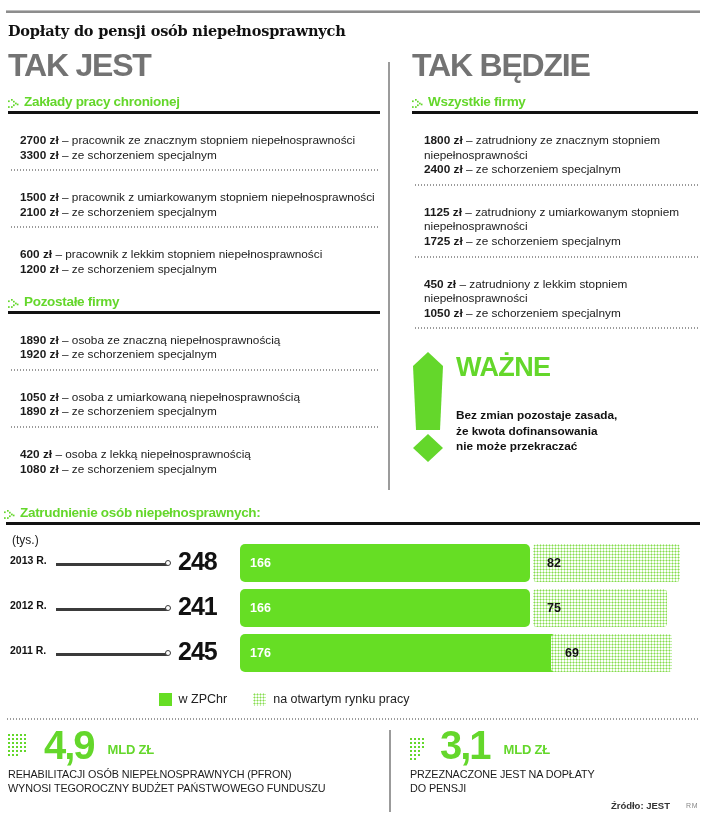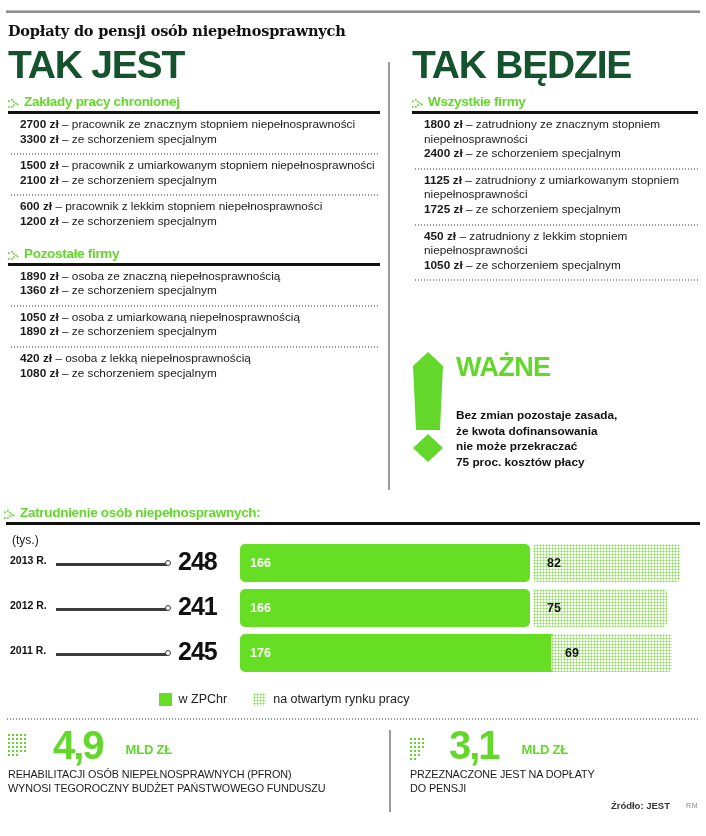--- a/index.html
+++ b/index.html
@@ -31,35 +31,35 @@
   }
 
   
   .vdiv { position: absolute; left: 388px; top: 62px; width: 2px; height: 428px; background: #9b9b9b; }
 
   
   .col-left  { position: absolute; left: 8px;   top: 46px; width: 372px; }
   .col-right { position: absolute; left: 412px; top: 46px; width: 286px; }
 
   .bigtitle {
-    font-weight: bold; font-size: 39px; line-height: 38px;
-    color: #14532d; letter-spacing: -1.2px;
+    font-weight: bold; font-size: 32px; line-height: 38px;
+    color: #737373; letter-spacing: -1.2px;
   }
 
   
   .subhead { display: flex; align-items: center; gap: 5px; margin-top: 10px; }
   .subhead .label {
     font-weight: bold; font-size: 13.5px; color: #64d72b; letter-spacing: -0.3px;
   }
   .dot-arrow { width: 11px; height: 11px; flex: 0 0 11px; }
 
   .rule-under-head { margin-top: 2px; }
 
   
-  .item { padding: 3px 0 7px 12px; font-size: 11.8px; line-height: 14.6px; color: #1b1b1b; }
+  .item { padding: 19px 0 7px 12px; font-size: 11.8px; line-height: 14.6px; color: #1b1b1b; }
   .item b { font-weight: bold; }
   .sep { margin-left: 2px; }
 
   
   .wazne { position: absolute; left: 412px; top: 352px; width: 290px; }
   .wazne-row { display: flex; align-items: flex-start; gap: 12px; }
   .excl { width: 32px; flex: 0 0 32px; }
   .wazne-title { font-weight: bold; font-size: 27px; line-height: 30px; color: #64d72b; letter-spacing: -0.6px; }
   .wazne-body { font-weight: bold; font-size: 11.8px; line-height: 15.5px; color: #111; margin-top: 26px; }
 
@@ -101,21 +101,21 @@
 
   .bottom-rule { position: absolute; left: 6px; top: 718px; width: 694px; height: 2px;
                  background-image: radial-gradient(circle, #9a9a9a 0.7px, transparent 0.8px);
                  background-size: 3px 2px; background-repeat: repeat-x; }
 
   
   .foot-div { position: absolute; left: 389px; top: 730px; width: 2px; height: 82px; background: #9b9b9b; }
   .stat { position: absolute; }
   .stat-a { left: 8px; top: 726px; width: 372px; }
   .stat-b { left: 410px; top: 726px; width: 290px; }
-  .stat-top { display: flex; align-items: flex-end; gap: 23px; }
+  .stat-top { display: flex; align-items: flex-end; gap: 14px; }
   .grid-ico { width: 22px; height: 26px; flex: 0 0 22px; margin-bottom: 4px; }
   .grid-ico-sm { width: 16px; height: 22px; flex: 0 0 16px; margin-bottom: 4px; }
   .big-num { font-weight: bold; font-size: 40px; line-height: 38px; color: #64d72b; letter-spacing: -2px; }
   .mld { font-weight: bold; font-size: 13px; color: #64d72b; margin-bottom: 7px; letter-spacing: -0.2px; }
   .stat-desc { font-size: 10.8px; line-height: 13.5px; color: #1b1b1b; margin-top: 4px; letter-spacing: -0.1px; }
 
   .source { position: absolute; right: 36px; top: 800px; font-weight: bold; font-size: 9.5px; color: #333; }
   .rm { position: absolute; right: 8px; top: 802px; font-size: 7px; color: #888; letter-spacing: 0.5px; }
 </style>
 </head>
@@ -178,21 +178,21 @@
           <rect x="3" y="7.2" width="1.7" height="1.7" fill="#64d72b"></rect>
           <rect x="8.8" y="4.6" width="1.7" height="1.7" fill="#64d72b"></rect>
         </svg>
       </span>
       <span class="label">Pozostałe firmy</span>
     </div>
     <div class="hr-black rule-under-head"></div>
 
     <div class="item">
       <b>1890 zł</b><span> – osoba ze znaczną niepełnosprawnością</span><br>
-      <b>1360 zł</b><span> – ze schorzeniem specjalnym</span>
+      <b>1920 zł</b><span> – ze schorzeniem specjalnym</span>
     </div>
     <div class="hr-dotted sep"></div>
 
     <div class="item">
       <b>1050 zł</b><span> – osoba z umiarkowaną niepełnosprawnością</span><br>
       <b>1890 zł</b><span> – ze schorzeniem specjalnym</span>
     </div>
     <div class="hr-dotted sep"></div>
 
     <div class="item">
@@ -247,21 +247,20 @@
           <polygon points="16,0 31,14 28,78 4,78 1,14" fill="#64d72b"></polygon>
           <polygon points="16,82 31,96 16,110 1,96" fill="#64d72b"></polygon>
         </svg>
       </span>
       <div style="flex:1">
         <div class="wazne-title">WAŻNE</div>
         <div class="wazne-body">
           <div>Bez zmian pozostaje zasada,</div>
           <div>że kwota dofinansowania</div>
           <div>nie może przekraczać</div>
-          <div>75 proc. kosztów płacy</div>
         </div>
       </div>
     </div>
   </div>
 
   <div class="chart-head">
     <span class="dot-arrow">
       <svg viewBox="0 0 11 11" width="11" height="11">
         <rect x="0" y="1.4" width="1.7" height="1.7" fill="#64d72b"></rect>
         <rect x="0" y="7.2" width="1.7" height="1.7" fill="#64d72b"></rect>

